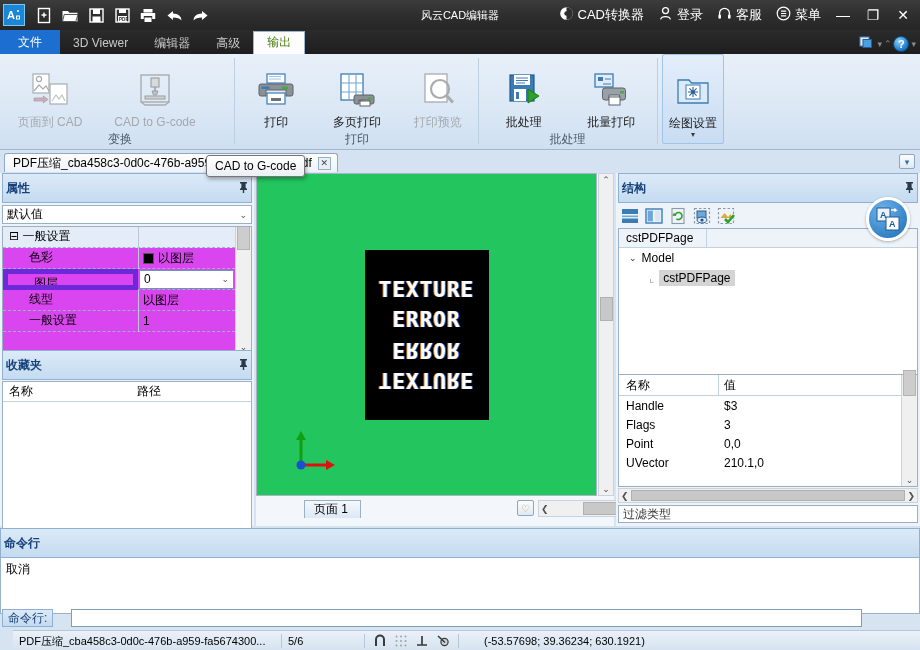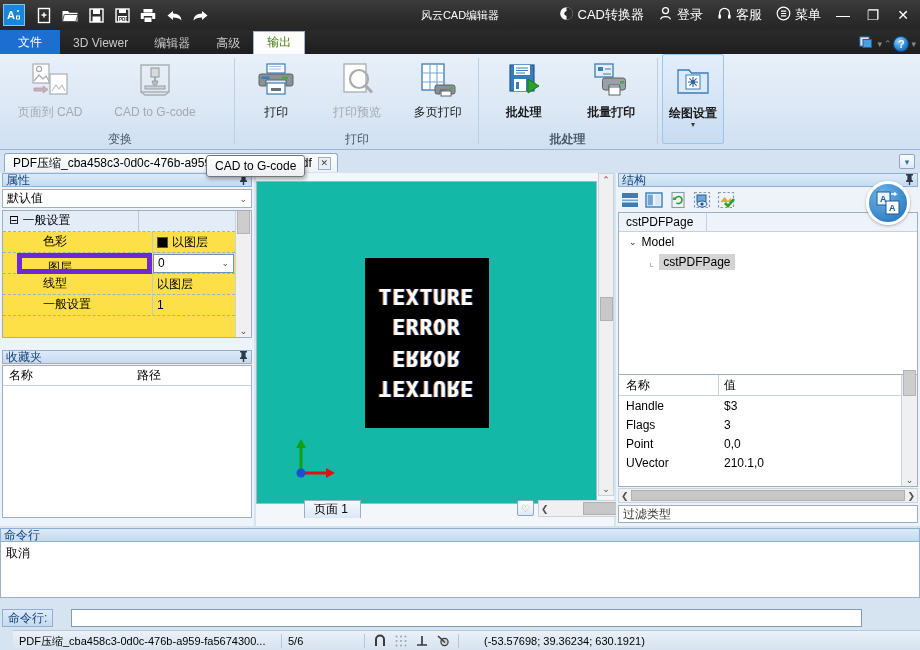--- a/index.html
+++ b/index.html
@@ -75,21 +75,21 @@
   .ribbon {
     position:absolute; left:0; top:54px; width:920px; height:96px;
     background:linear-gradient(to bottom,#e8f0f9 0%,#dce8f5 55%,#cfe0f2 100%);
     border-bottom:1px solid #9fb6cd;
   }
   .rgroup { position:absolute; top:0; height:96px; }
   .rgroup .items { display:flex; height:76px; }
   .rsep { position:absolute; top:4px; width:1px; height:86px; background:#bcd0e4; }
   .rbtn {
     width:92px; height:76px; display:flex; flex-direction:column;
-    align-items:center; justify-content:flex-start; padding-top:6px;
+    align-items:center; justify-content:flex-start; padding-top:16px;
     cursor:pointer; font-size:12px; color:#1a1a1a; text-align:center;
   }
   .rbtn.disabled { color:#a4a9ae; cursor:default; }
   .rbtn .ico { height:40px; display:flex; align-items:center; justify-content:center; margin-bottom:5px; }
   .rbtn .lbl { line-height:14px; white-space:nowrap; }
   .rgroup .gtitle {
     position:absolute; bottom:2px; left:0; right:0; text-align:center;
     font-size:12px; color:#4a5a6a;
   }
   .rbtn-sel {
@@ -123,48 +123,48 @@
   }
   .doctab-right {
     position:absolute; right:5px; top:3px; width:16px; height:15px;
     border:1px solid #8aa7c4; background:linear-gradient(to bottom,#fbfdff,#dfe9f4);
     border-radius:2px; display:flex; align-items:center; justify-content:center;
     font-size:9px; color:#3a6ea5; cursor:pointer;
   }
 
   
   .panel-title {
-    height:14px; background:linear-gradient(to bottom,#dceaf8,#c4dbf0);
+    height:30px; background:linear-gradient(to bottom,#dceaf8,#c4dbf0);
     border:1px solid #8fb0d0; display:flex; align-items:center;
-    padding:0 3px; font-size:12px; color:#16417a;
+    padding:0 3px; font-size:12px; color:#16417a;font-weight:bold;
   }
   .panel-title .pin { margin-left:auto; font-size:11px; color:#234; cursor:pointer; }
 
   .left-dock { position:absolute; left:0; top:173px; width:254px; height:353px; background:#eef3f9; }
   .props-panel { position:absolute; left:2px; top:0; width:250px; height:172px; }
   .combo {
     margin-top:2px; height:19px; background:#fff; border:1px solid #9ab0c6;
     display:flex; align-items:center; padding:0 4px; font-size:12px; cursor:pointer;
   }
   .combo .cv { flex:1; }
   .combo .ca { font-size:9px; color:#555; }
   .grid {
-    margin-top:2px; height:128px; background:#fde047;
+    margin-top:2px; height:128px; background:#d946ef;
     border:1px solid #9ab0c6; position:relative; overflow:hidden;
     display:flex;
   }
   .grid-rows { flex:1; }
   .grow {
     display:flex; height:21px; align-items:center;
     border-bottom:1px dashed #9bb2c8; font-size:12px;
   }
   .grow.cat { background:#e3ecf7; }
   .grow.sel .gname { border:5px solid #6d28d9;text-decoration:underline; }
   .gname { width:135px; padding-left:6px; white-space:nowrap; overflow:hidden; height:21px; line-height:19px; }
-  .gname.indent { padding-left:26px;margin-left:14px; }
+  .gname.indent { padding-left:26px; }
   .gval {
     flex:1; padding-left:4px; border-left:1px solid #b9c9da; height:21px;
     line-height:19px; display:flex; align-items:center; gap:4px; white-space:nowrap;
   }
   .gval.editor {
     background:#fff; border:1px solid #6f93b8; margin:0 1px;
     justify-content:space-between; padding-right:4px; height:19px; line-height:17px;
   }
   .swatch { width:11px; height:11px; background:#000; border:1px solid #555; display:inline-block; }
   .vscroll {
@@ -176,22 +176,22 @@
   .vthumb { width:13px; height:26px; background:#cdcdcd; border:1px solid #b4b4b4; }
 
   .fav-panel { position:absolute; left:2px; top:177px; width:250px; height:172px; }
   .fav-body { margin-top:1px; height:153px; background:#fff; border:1px solid #9ab0c6; }
   .fav-head { display:flex; height:20px; align-items:center; border-bottom:1px solid #c3d2e0; font-size:12px; }
   .fav-head div { padding-left:6px; }
 
   
   .canvas-area { position:absolute; left:256px; top:173px; width:358px; height:353px; background:#f3f6fa; }
   .canvas-vp {
-    position:absolute; left:0; top:8px; width:341px; height:323px;
-    background:#14b8a6; border:1px solid #a8b6c4;
+    position:absolute; left:0; top:0; width:341px; height:323px;
+    background:#22c55e; border:1px solid #a8b6c4;
     display:flex; align-items:center; justify-content:center;
   }
   .texture-img {
     width:124px; height:170px; background:#000; position:relative;
     display:flex; flex-direction:column; align-items:center; justify-content:center;
     overflow:hidden;
   }
   .tline {
     color:#fff; font-family:"DejaVu Sans Mono","Liberation Mono",monospace;
     font-size:21px; font-weight:bold; letter-spacing:1px; line-height:30px;
@@ -464,48 +464,48 @@
                 <path d="M12 3.5 h12 M12 6 h12" stroke="#9cc4e4" stroke-width="1"></path>
                 <path d="M4 11 h30 a2 2 0 0 1 2 2 v8 a2 2 0 0 1-2 2 h-5 v-6 H9 v6 H4 a2 2 0 0 1-2-2 v-8 a2 2 0 0 1 2-2 Z" fill="#8c9196" stroke="#5d6368" stroke-width="1"></path>
                 <rect x="4.5" y="13.5" width="8" height="2.5" fill="#3b7cb5"></rect>
                 <rect x="25" y="13.5" width="6" height="3" fill="#4ca64c"></rect>
                 <rect x="10" y="20" width="18" height="11" fill="#fff" stroke="#3b7cb5" stroke-width="1.2"></rect>
                 <rect x="14" y="25" width="10" height="3" fill="#6a7075"></rect>
               </svg>
           </span>
           <span class="lbl">打印</span>
         </div>
-        <div class="rbtn disabled">
-          <span class="ico">
-            <svg width="36" height="34" viewBox="0 0 36 34">
-                <rect x="5" y="1" width="22" height="28" fill="#fff" stroke="#a8acb0" stroke-width="1.3"></rect>
-                <circle cx="20" cy="16" r="9" fill="none" stroke="#a8acb0" stroke-width="2.2"></circle>
-                <path d="M26.5 22.5 L33 29.5" stroke="#a8acb0" stroke-width="3"></path>
-              </svg>
-          </span>
-          <span class="lbl">打印预览</span>
-        </div>
         <div class="rbtn">
           <span class="ico">
             <svg width="38" height="34" viewBox="0 0 38 34">
                 <rect x="3" y="1" width="22" height="26" fill="#fff" stroke="#3b7cb5" stroke-width="1.3"></rect>
                 <path d="M3 10 h22 M3 19 h22 M11 1 v26 M18 1 v26" stroke="#6fa8d8" stroke-width="1.1"></path>
                 <path d="M18 22 h16 a2 2 0 0 1 2 2 v5 a2 2 0 0 1-2 2 h-3 v-4 h-10 v4 h-3 a2 2 0 0 1-2-2 v-5 a2 2 0 0 1 2-2 Z" fill="#8c9196" stroke="#5d6368" stroke-width="1"></path>
                 <rect x="30" y="24.5" width="4" height="2" fill="#4ca64c"></rect>
                 <rect x="22" y="28" width="10" height="5" fill="#fff" stroke="#5d6368" stroke-width="1"></rect>
               </svg>
           </span>
           <span class="lbl">多页打印</span>
         </div>
+        <div class="rbtn disabled">
+          <span class="ico">
+            <svg width="36" height="34" viewBox="0 0 36 34">
+                <rect x="5" y="1" width="22" height="28" fill="#fff" stroke="#a8acb0" stroke-width="1.3"></rect>
+                <circle cx="20" cy="16" r="9" fill="none" stroke="#a8acb0" stroke-width="2.2"></circle>
+                <path d="M26.5 22.5 L33 29.5" stroke="#a8acb0" stroke-width="3"></path>
+              </svg>
+          </span>
+          <span class="lbl">打印预览</span>
+        </div>
       </div>
       <div class="gtitle">打印</div>
     </div>
     <div class="rsep" style="left:478px;"></div>
 
-    <div class="rgroup" style="left:480px; width:175px;font-weight:bold;">
+    <div class="rgroup" style="left:480px; width:175px;">
       <div class="items">
         <div class="rbtn">
           <span class="ico">
             <svg width="36" height="34" viewBox="0 0 36 34">
                 <rect x="4" y="2" width="24" height="26" fill="#3b7cb5" stroke="#1f5b94" stroke-width="1.2"></rect>
                 <rect x="8" y="2" width="16" height="10" fill="#fff"></rect>
                 <path d="M10 5 h12 M10 7.5 h12 M10 10 h9" stroke="#3b7cb5" stroke-width="1"></path>
                 <rect x="8" y="16" width="12" height="12" fill="#fff"></rect>
                 <rect x="10" y="19" width="3" height="7" fill="#3b7cb5"></rect>
                 <path d="M22 16 l11 7 -11 7 Z" fill="#2da02d" stroke="#1a7a1a" stroke-width="1"></path>
@@ -524,21 +524,21 @@
                 <rect x="16" y="24" width="11" height="8" fill="#fff" stroke="#5d6368" stroke-width="1"></rect>
               </svg>
           </span>
           <span class="lbl">批量打印</span>
         </div>
       </div>
       <div class="gtitle">批处理</div>
     </div>
     <div class="rsep" style="left:657px;"></div>
 
-    <div class="rgroup" style="left:662px; width:62px;font-weight:bold;">
+    <div class="rgroup" style="left:662px; width:62px;">
       <div class="rbtn rbtn-sel" style="width:62px; height:90px;">
         <span class="ico">
           <svg width="34" height="32" viewBox="0 0 34 32">
               <path d="M2 5 h11 l2.5 3 H32 v20 H2 Z" fill="#dceaf8" stroke="#3b7cb5" stroke-width="1.3"></path>
               <rect x="10" y="10" width="14" height="14" fill="#fff" stroke="#3b7cb5" stroke-width="1"></rect>
               <path d="M17 12 v10 M12 17 h10 M13.4 13.4 l7.2 7.2 M20.6 13.4 l-7.2 7.2" stroke="#2b5f96" stroke-width="1.1"></path>
               <circle cx="17" cy="17" r="1.8" fill="#2b5f96"></circle>
             </svg>
         </span>
         <span class="lbl">绘图设置</span>

